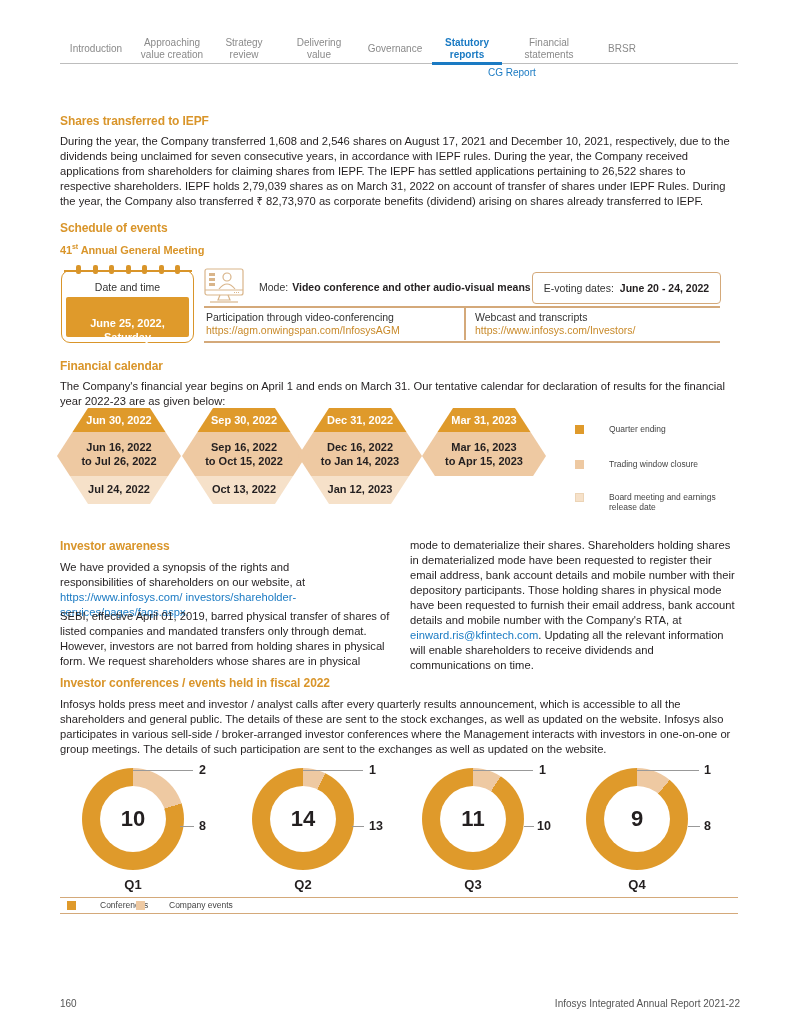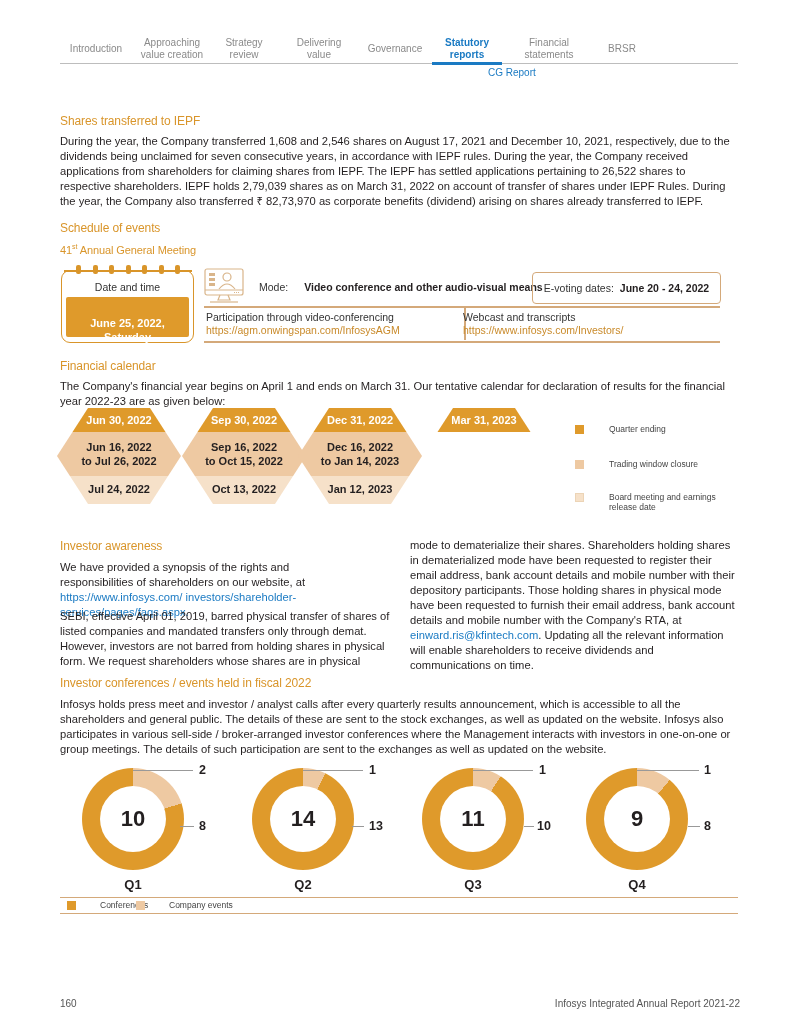--- a/index.html
+++ b/index.html
@@ -5,36 +5,36 @@
   * { box-sizing: border-box; margin: 0; padding: 0; }
   body { width: 800px; height: 1035px; background: #fff; font-family: "Liberation Sans", sans-serif; color: #231f20; position: relative; overflow: hidden; }
 
   
   .nav { position: absolute; left: 60px; top: 34px; width: 678px; height: 30px; border-bottom: 1.5px solid #bdbdbd; display: flex; }
   .nav-item { font-size: 10px; color: #8a8a8a; text-align: center; line-height: 11.5px; display: flex; align-items: center; justify-content: center; position: relative; }
   .nav-item.active { color: #1a7ac3; font-weight: bold; }
   .nav-item.active::after { content: ""; position: absolute; left: 4px; right: 4px; bottom: -2px; height: 3px; background: #1a7ac3; }
   .nav-sub { position: absolute; left: 488px; top: 67px; font-size: 10px; color: #1a7ac3; }
 
-  h2.sec { position: absolute; left: 60px; font-size: 12px; font-weight: normal; color: #d9952a; letter-spacing: -0.1px; }
+  h2.sec { position: absolute; left: 60px; font-size: 12px; font-weight: bold; color: #d9952a; letter-spacing: -0.1px; }
   .para { position: absolute; left: 60px; font-size: 11.2px; line-height: 15px; color: #231f20; }
   .link { color: #1a7ac3; }
   .olink { color: #c98a2a; }
 
   
   .cal { position: absolute; left: 61px; top: 270px; width: 133px; height: 73px; border: 1.5px solid #d9952a; border-radius: 9px; }
   .cal-rings { position: absolute; left: 14px; top: -6px; width: 104px; height: 9px; display: flex; justify-content: space-between; }
   .cal-rings span { width: 5px; height: 9px; background: #d9952a; border-radius: 2px; }
   .cal-rings::before { content: ""; position: absolute; left: -12px; right: -12px; top: 5px; height: 1.5px; background: #d9952a; }
   .cal-title { position: absolute; top: 10px; left: 0; right: 0; text-align: center; font-size: 10.5px; color: #333; }
   .cal-body { position: absolute; top: 26px; left: 4px; right: 4px; height: 40px; background: #df9a2b; color: #fff; font-weight: bold; font-size: 11px; text-align: center; line-height: 14px; padding-top: 19px; border-radius: 2px; }
 
   .monitor { position: absolute; left: 204px; top: 268px; width: 40px; height: 36px; }
   .mode { position: absolute; left: 259px; top: 281px; font-size: 10.5px; color: #333; }
-  .mode b { color: #231f20; margin-left: 16px; }
+  .mode b { color: #231f20; margin-left: 4px; }
   .evote { position: absolute; left: 532px; top: 272px; width: 189px; height: 32px; border: 1px solid #d4a97a; border-radius: 4px; font-size: 10.5px; color: #333; display: flex; align-items: center; justify-content: center; }
   .evote b { margin-left: 6px; color: #231f20; }
   .hline { position: absolute; height: 1.5px; background: #d4a97a; }
   .vline { position: absolute; width: 1.5px; background: #d4a97a; }
   .agm-cell { position: absolute; font-size: 10.5px; line-height: 13px; color: #333; }
 
   
   .hex { position: absolute; top: 408px; width: 124px; height: 96px; }
   .hex .shape { position: absolute; inset: 0; clip-path: polygon(25% 0, 75% 0, 100% 50%, 75% 100%, 25% 100%, 0 50%); }
   .hex .r1 { position: absolute; left: 0; right: 0; top: 0; height: 24px; background: #df9a2b; color: #fff; font-weight: bold; font-size: 11px; text-align: center; line-height: 24px; }
@@ -128,21 +128,21 @@
   </div>
 
 <div class="hline" style="left:204px;top:306px;width:516px"></div>
 <div class="hline" style="left:204px;top:341px;width:516px"></div>
 <div class="vline" style="left:464px;top:308px;height:32px"></div>
 
 <div class="agm-cell" style="left:206px;top:311px">
   <div>Participation through video-conferencing</div>
   <div class="olink">https://agm.onwingspan.com/InfosysAGM</div>
 </div>
-<div class="agm-cell" style="left:463px;top:311px">
+<div class="agm-cell" style="left:475px;top:311px">
   <div>Webcast and transcripts</div>
   <div class="olink">https://www.infosys.com/Investors/</div>
 </div>
 
 <h2 class="sec" style="top:359px">Financial calendar</h2>
 <p class="para" style="top:379px;width:672px">The Company's financial year begins on April 1 and ends on March 31. Our tentative calendar for declaration of results for the financial year 2022-23 are as given below:</p>
 
 <div class="hex" style="left:57px">
   <div class="shape">
     <div class="r1">Jun 30, 2022</div>
@@ -169,20 +169,24 @@
     <div class="r2">
         <div>Dec 16, 2022</div>
         <div>to Jan 14, 2023</div>
       </div>
     <div class="r3">Jan 12, 2023</div>
   </div>
 </div>
 <div class="hex" style="left:422px">
   <div class="shape">
     <div class="r1">Mar 31, 2023</div>
+    <div class="r2">
+        <div>Mar 16, 2023</div>
+        <div>to Apr 15, 2023</div>
+      </div>
   </div>
 </div>
 
 <div class="leg-sq" style="left:575px;top:425px;background:#df9a2b"></div>
 <div class="leg-txt" style="left:589px;top:425px">Quarter ending</div>
 <div class="leg-sq" style="left:575px;top:460px;background:#eec9a2"></div>
 <div class="leg-txt" style="left:589px;top:460px">Trading window closure</div>
 <div class="leg-sq" style="left:575px;top:493px;background:#f6e1c9;border:1px solid #ecd4b6"></div>
 <div class="leg-txt" style="left:589px;top:493px">
     <div>Board meeting and earnings</div>

